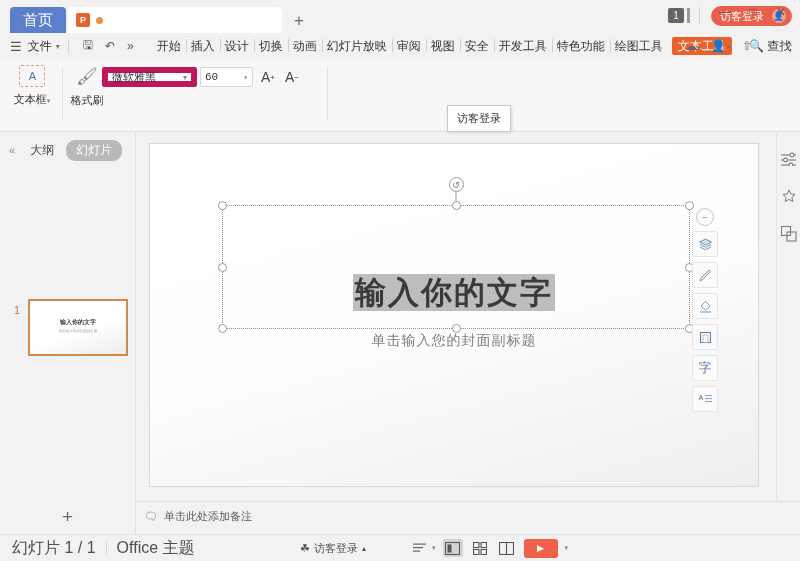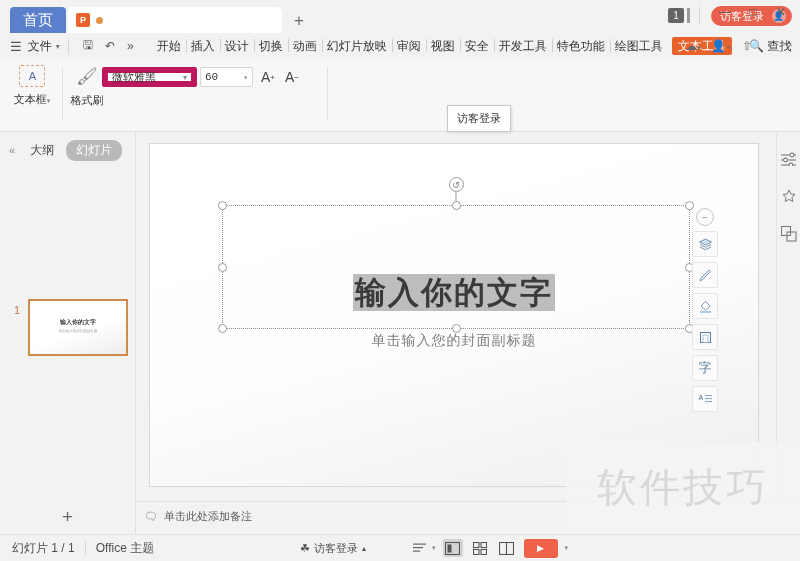--- a/index.html
+++ b/index.html
@@ -260,21 +260,21 @@
     display: flex; align-items: center; padding-left: 8px; gap: 6px;
   }
   .notes .nic { font-size: 11px; color: #7a7a7a; }
   .notes .ntx { font-size: 11px; color: #5a5a5a; }
 
   
   .status {
     position: absolute; left: 0; top: 534px; width: 800px; height: 27px;
     background: #f2f2f2; border-top: 1px solid #e2e2e2; display: flex; align-items: center;
   }
-  .st-txt { font-size: 12px; color: #4f4f4f; }
+  .st-txt { font-size: 16px; color: #4f4f4f; }
   .st-sep { width: 1px; height: 14px; background: #d6d6d6; margin: 0 10px; }
   .beautify { position: absolute; left: 300px; display: flex; align-items: center; gap: 4px;
     font-size: 11px; color: #4f4f4f; }
   .viewbtns { position: absolute; left: 410px; display: flex; align-items: center; gap: 7px; }
   .vb { width: 20px; height: 18px; display: flex; align-items: center; justify-content: center;
     font-size: 12px; color: #555; border-radius: 2px; }
   .vb.on { background: #d4d4d4; }
   .play-btn {
     width: 34px; height: 19px; background: #ef6149; border-radius: 3px;
     display: flex; align-items: center; justify-content: center; color: #fff; font-size: 9px;
@@ -624,21 +624,20 @@
           <svg width="15" height="15" viewBox="0 0 15 15">
               <text x="0.5" y="8" font-size="7" fill="#4a6a8a">A</text>
               <rect x="7" y="3" width="7" height="1.1" fill="#8aaac8"></rect>
               <rect x="7" y="6" width="7" height="1.1" fill="#8aaac8"></rect>
               <rect x="7" y="9" width="7" height="1.1" fill="#8aaac8"></rect>
             </svg>
         </div>
       </div>
     </div>
 
-    <div class="watermark" style="left:430px;top:310px">软件技巧</div>
   </div>
 
   <div class="notes">
     <span class="nic">🗨</span>
     <span class="ntx">单击此处添加备注</span>
   </div>
 
   <div class="status">
     <span class="st-txt" style="margin-left:12px">幻灯片 1 / 1</span>
     <span class="st-sep"></span>

